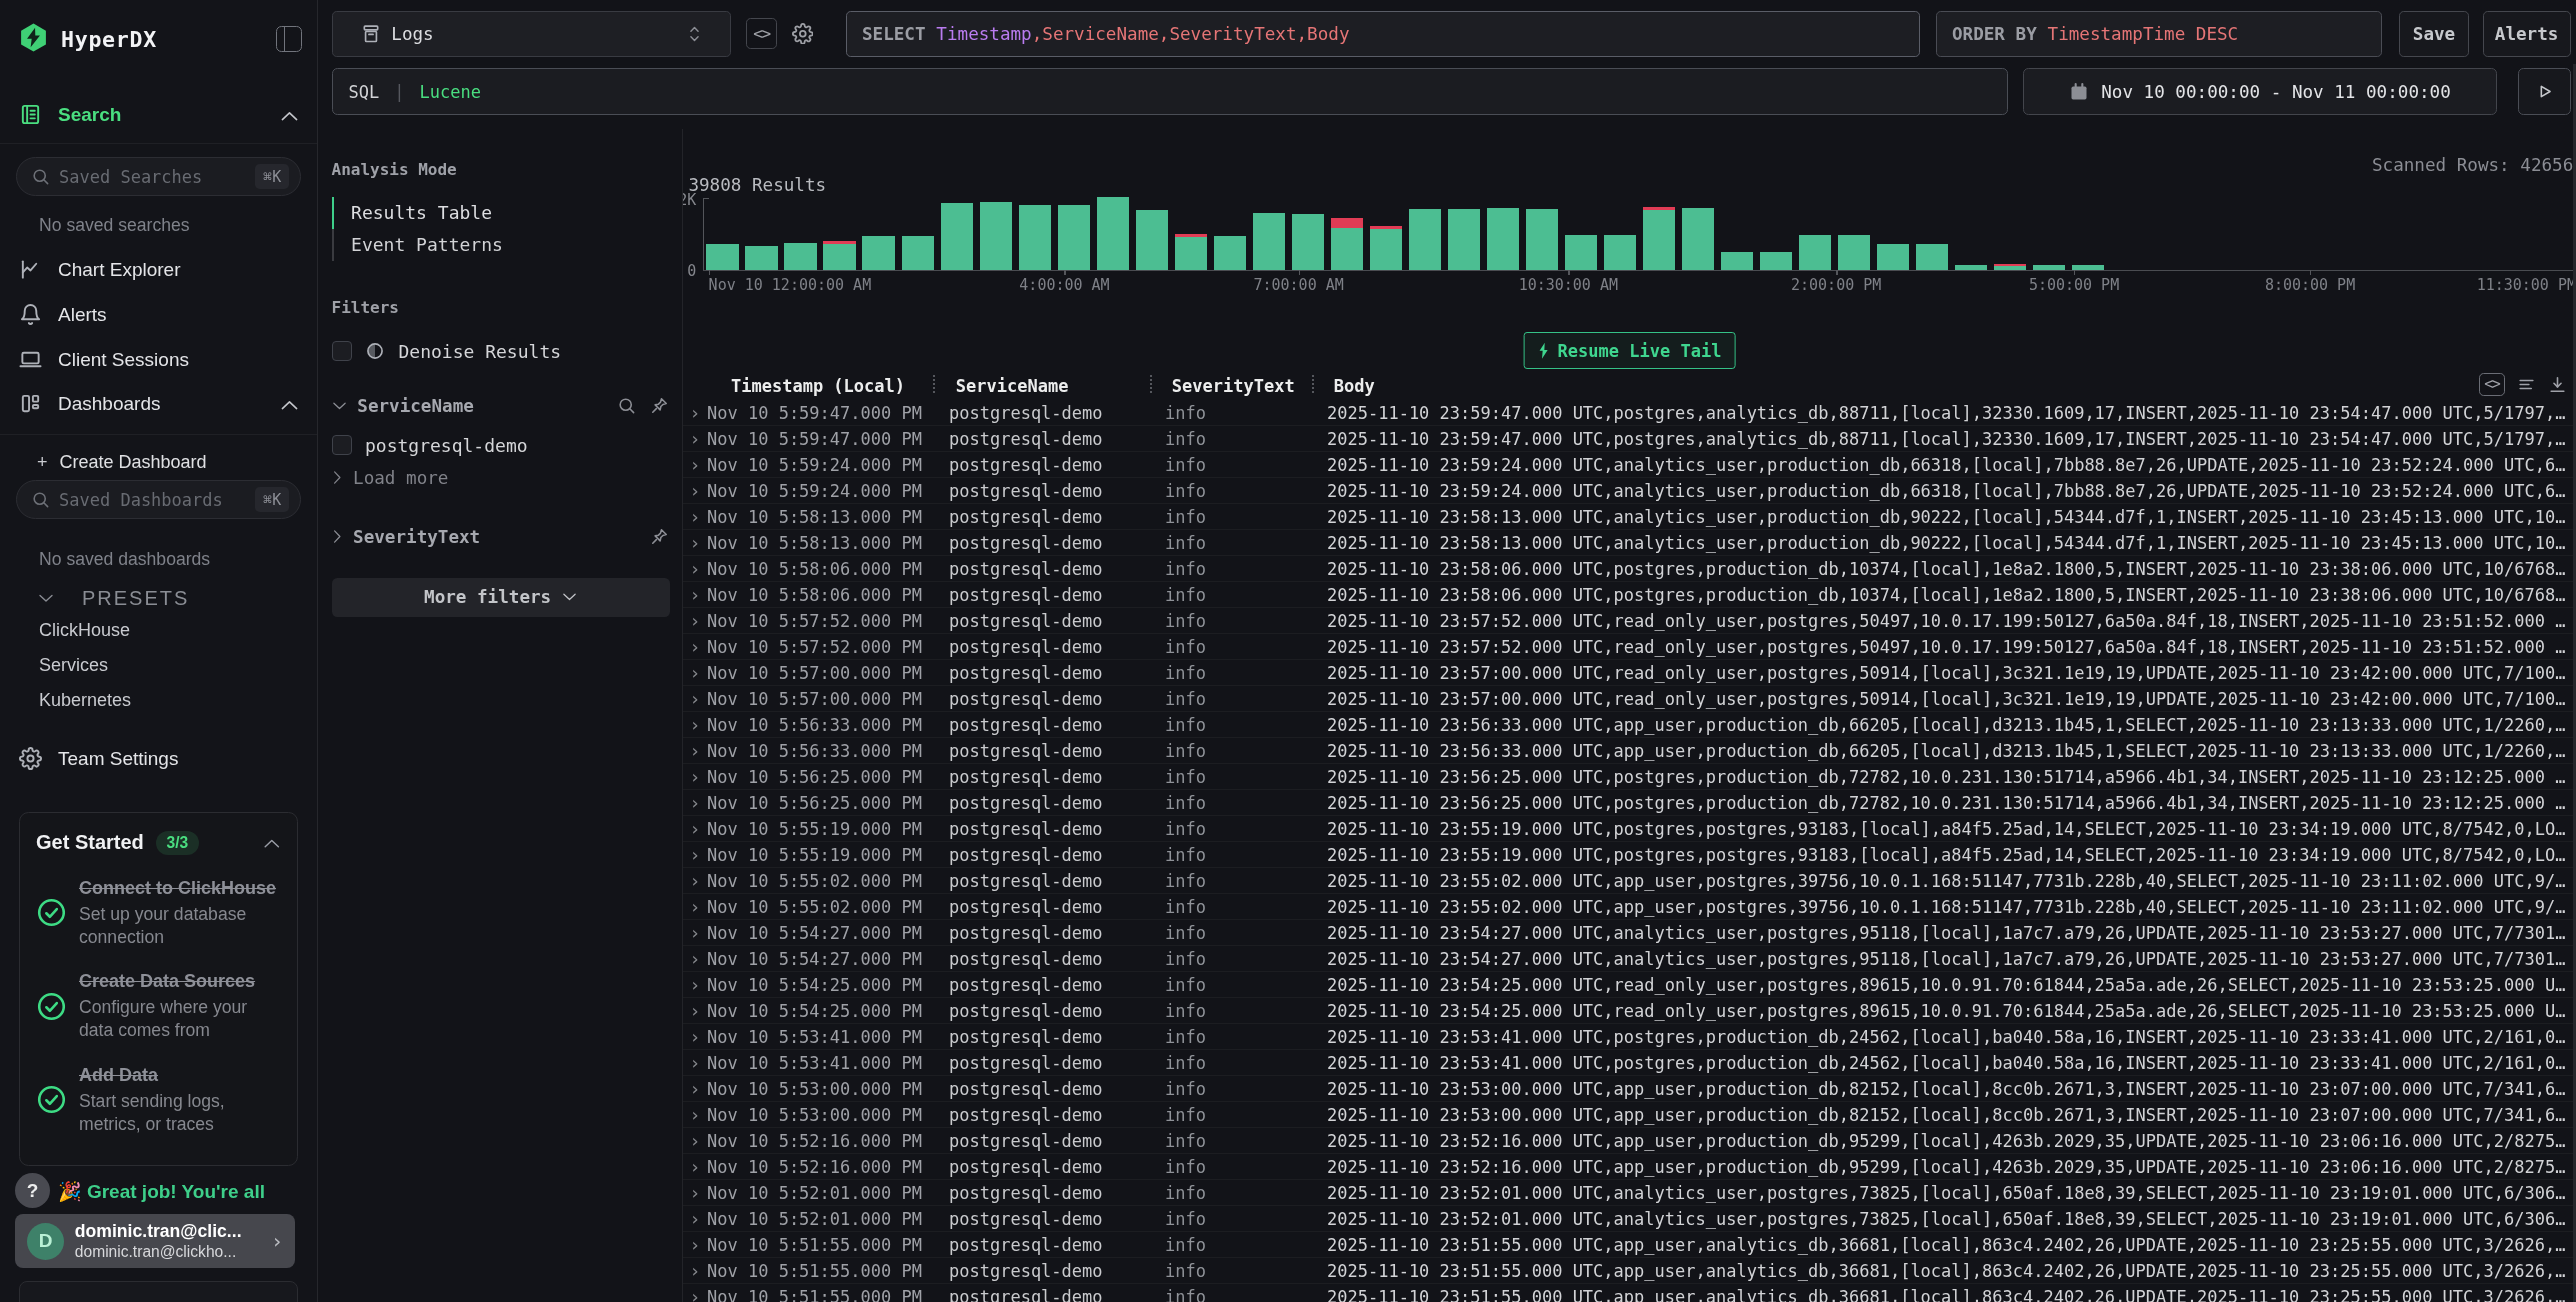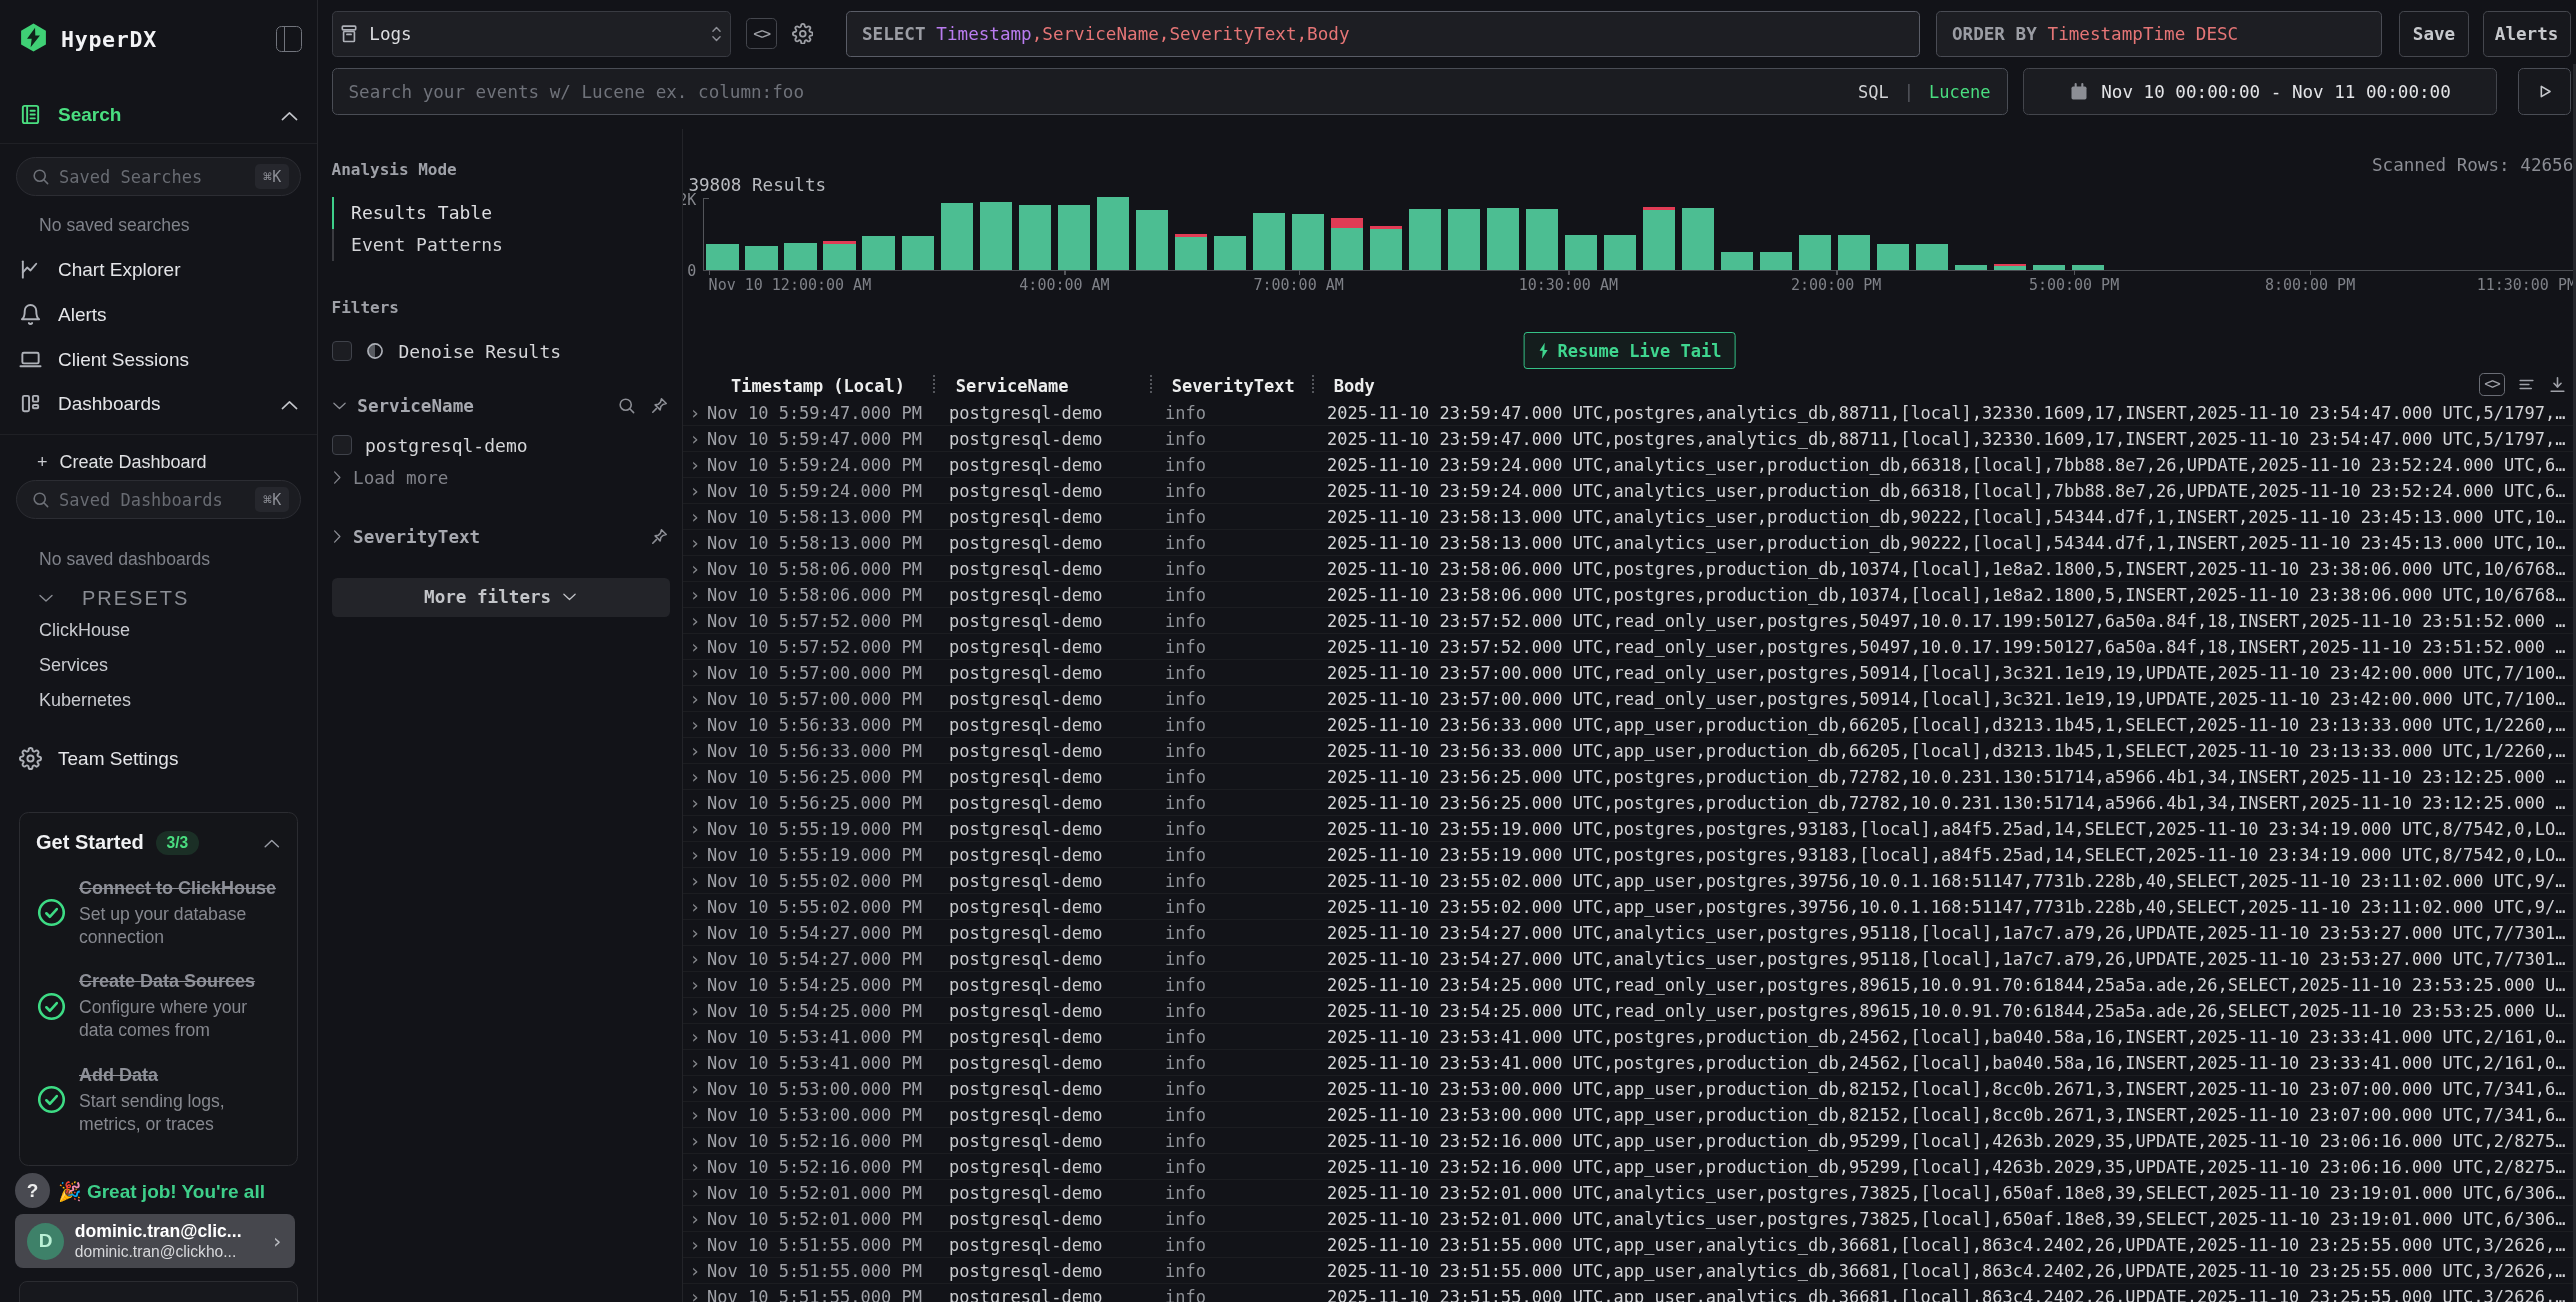--- a/index.html
+++ b/index.html
@@ -42,21 +42,21 @@
   .avatar { width:37px; height:37px; border-radius:50%; background:#3e8169; color:#b9f0d5; font-size:19px; font-weight:bold; display:flex; align-items:center; justify-content:center; flex:none; }
   .chip-name { font-size:17.6px; font-weight:bold; color:#ffffff; line-height:1.2; }
   .chip-mail { font-size:15.6px; color:#d8d9dc; }
   .chip-arrow { margin-left:auto; color:#babcc1; font-size:20px; }
   .partial-card { left:19px; top:1281px; width:279px; height:41px; border:0.7px solid #2b2c31; border-radius:8px; background:#17181d; }
 
   
   .main { position:absolute; left:318px; top:0; right:0; bottom:0; }
   .m-abs { position:absolute; }
   .input-box { background:#1d1e23; border:0.7px solid #43454c; border-radius:4.7px; display:flex; align-items:center; font-size:17.6px; }
-  .logs-select { left:13.5px; top:10.8px; width:399px; height:46px; padding:0 6px; gap:10.8px; color:#dcdde0; background:#1e1f24; border-color:#393b42;text-align:right; }
+  .logs-select { left:13.5px; top:10.8px; width:399px; height:46px; padding:0 28px; gap:10.8px; color:#dcdde0; background:#1e1f24; border-color:#393b42;text-align:right; }
   .icon-btn { top:18px; width:31px; height:31px; display:flex; align-items:center; justify-content:center; color:#9ea0a6; }
   .code-glyph { font-size:16px; letter-spacing:-1.4px; }
   .boxed { border:1px solid #44464d; border-radius:4.7px; }
   .select-input { left:528px; top:10.8px; width:1074px; height:46px; padding:0 15px; border-color:#5a5d67; white-space:nowrap; overflow:hidden; }
   .kw { color:#9b9da4; font-weight:bold; margin-right:10.8px; }
   .tok-purple { color:#ba7cf0; }
   .tok-salmon { color:#e57576; }
   .orderby-input { left:1618px; top:10.8px; width:446px; height:46px; padding:0 15px; border-color:#4a4c54; white-space:nowrap; overflow:hidden; }
   .btn { position:absolute; top:10.8px; height:46px; border:0.7px solid #45474e; border-radius:4.7px; background:#17181d; color:#c6c8cc; font-size:17.6px; font-weight:bold; display:flex; align-items:center; justify-content:center; }
   .save-btn { right:107px; width:70px; }
@@ -325,21 +325,20 @@
     <span class="tok-salmon">TimestampTime DESC</span>
   </div>
   <div class="btn save-btn">
       <span>Save</span>
     </div>
   <div class="btn alerts-btn">
       <span>Alerts</span>
     </div>
 
   <div class="m-abs input-box search-input">
-    <span class="ph">Search your events w/ Lucene ex. column:foo</span>
     <span class="lang-toggle">
       <span class="lang-sql">SQL</span>
       <span class="lang-sep">|</span>
       <span class="lang-lucene">Lucene</span>
     </span>
   </div>
   <div class="m-abs input-box date-box">
     <svg width="20" height="20" viewBox="0 0 24 24" style="color:#8c8e95;">
         <rect x="3" y="5.5" width="18" height="15.5" rx="2" fill="currentColor"></rect>
         <path d="M8 2.5v4M16 2.5v4" stroke="currentColor" stroke-width="2.5" stroke-linecap="round"></path>

